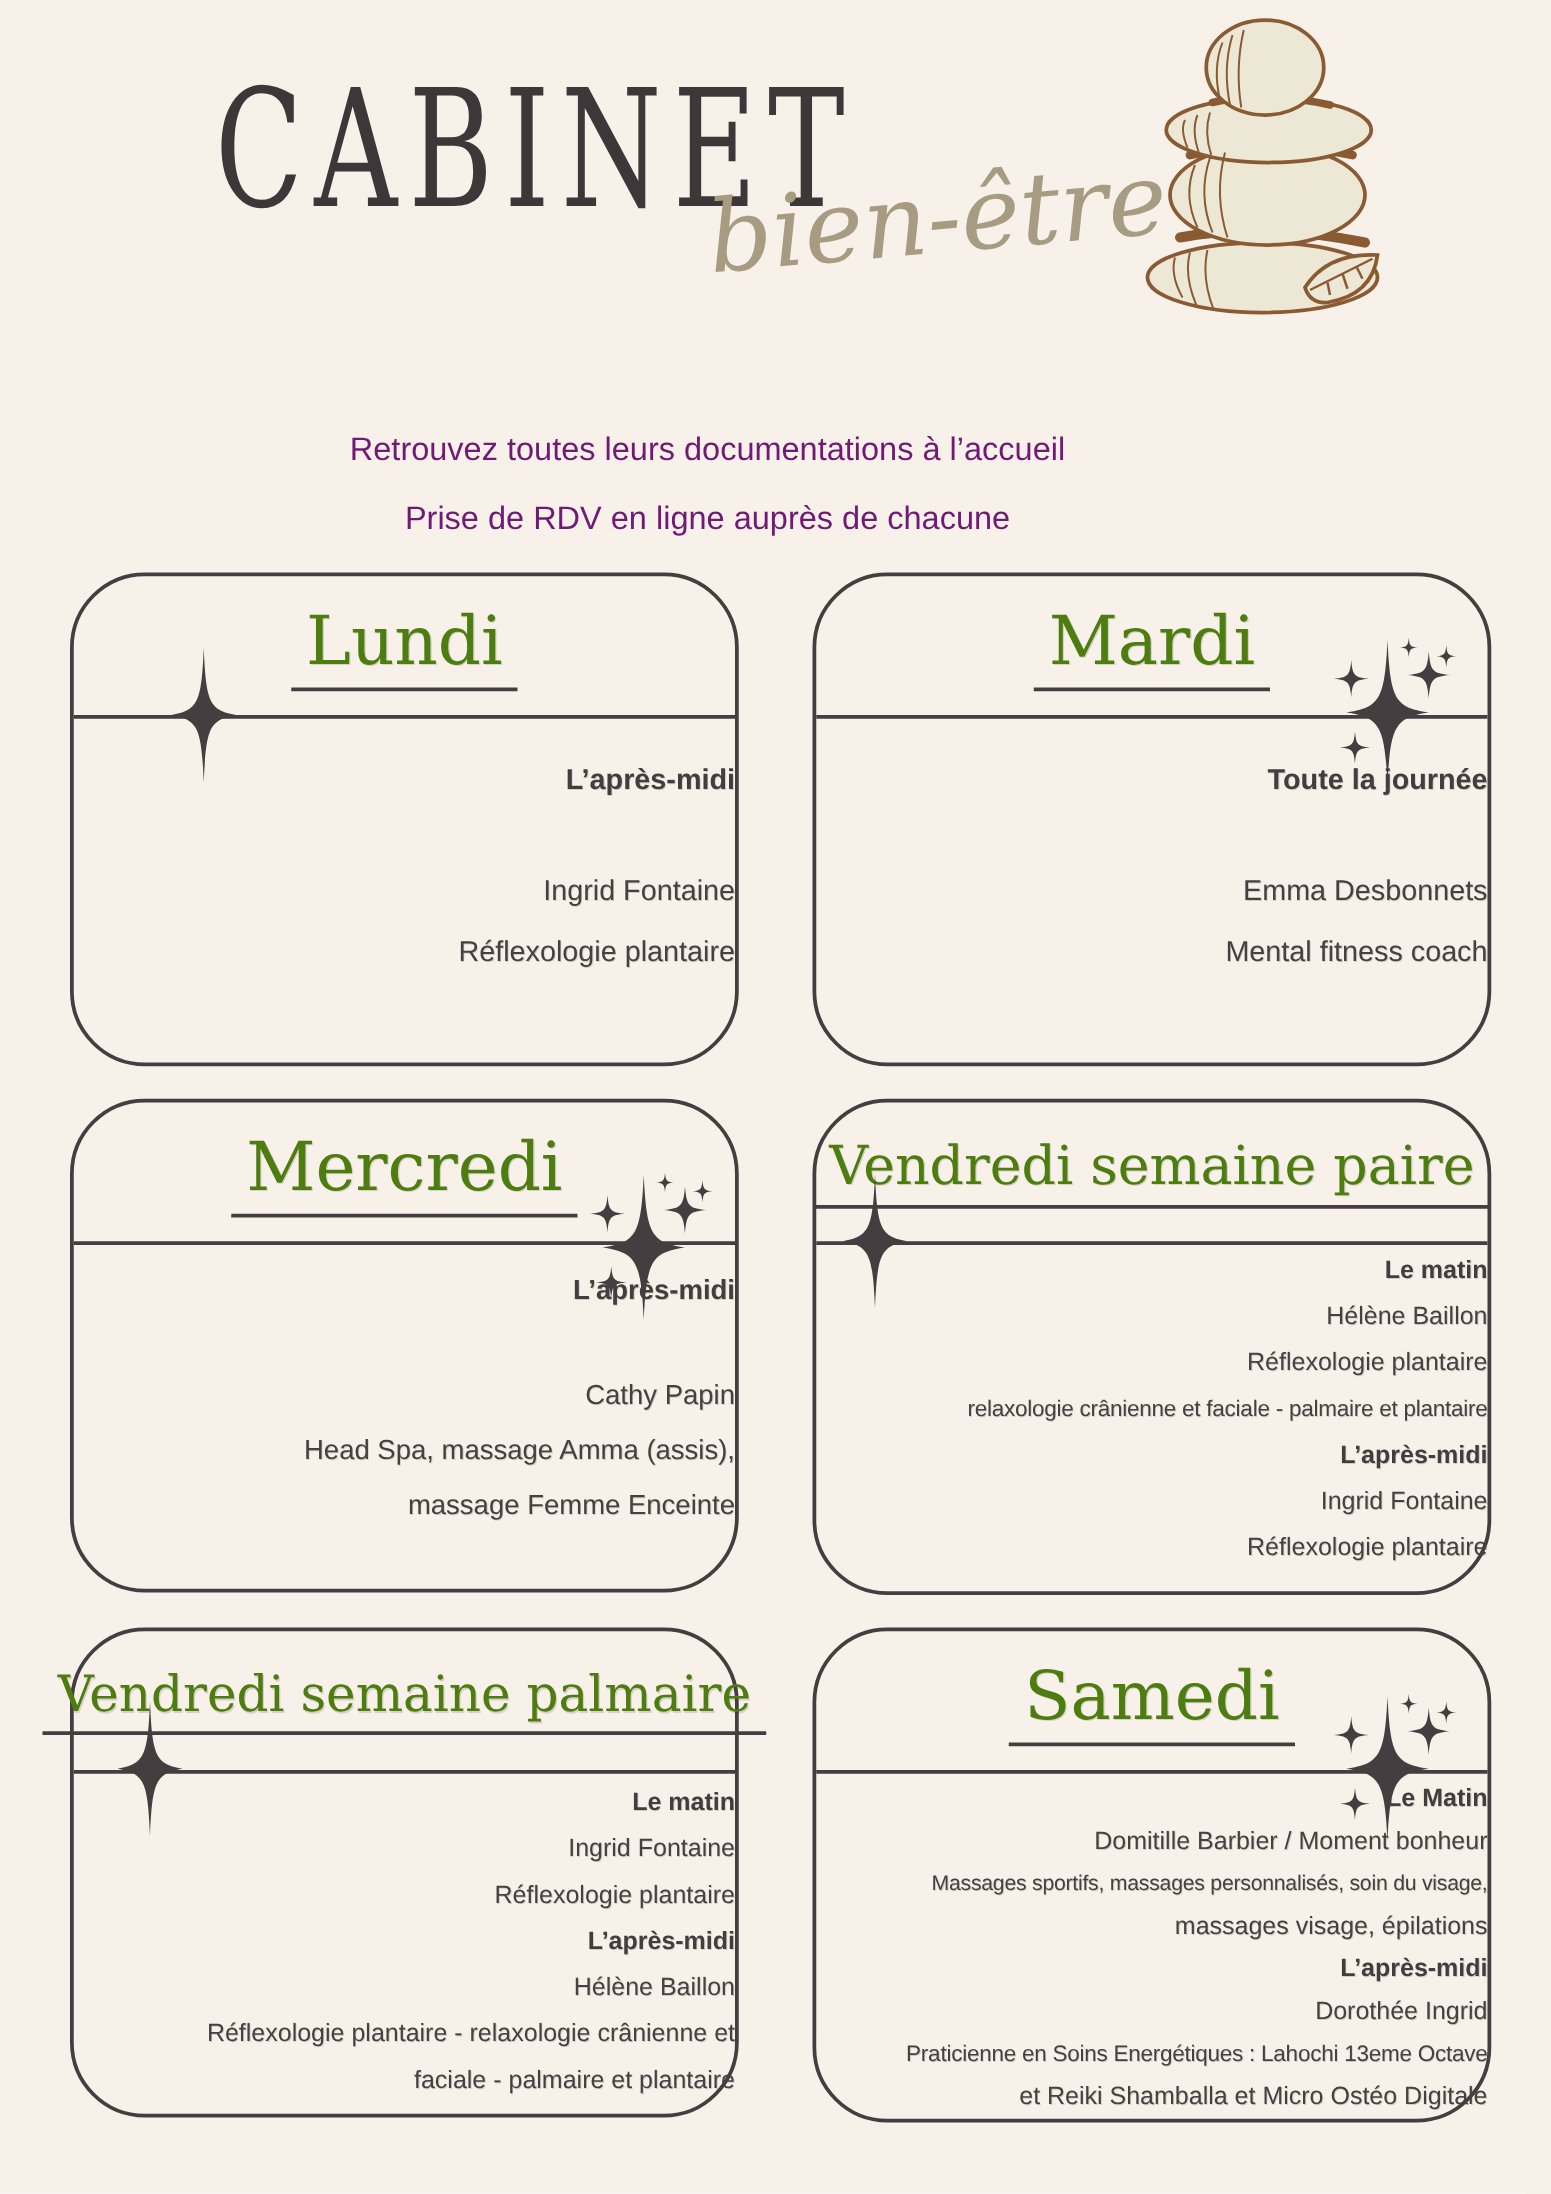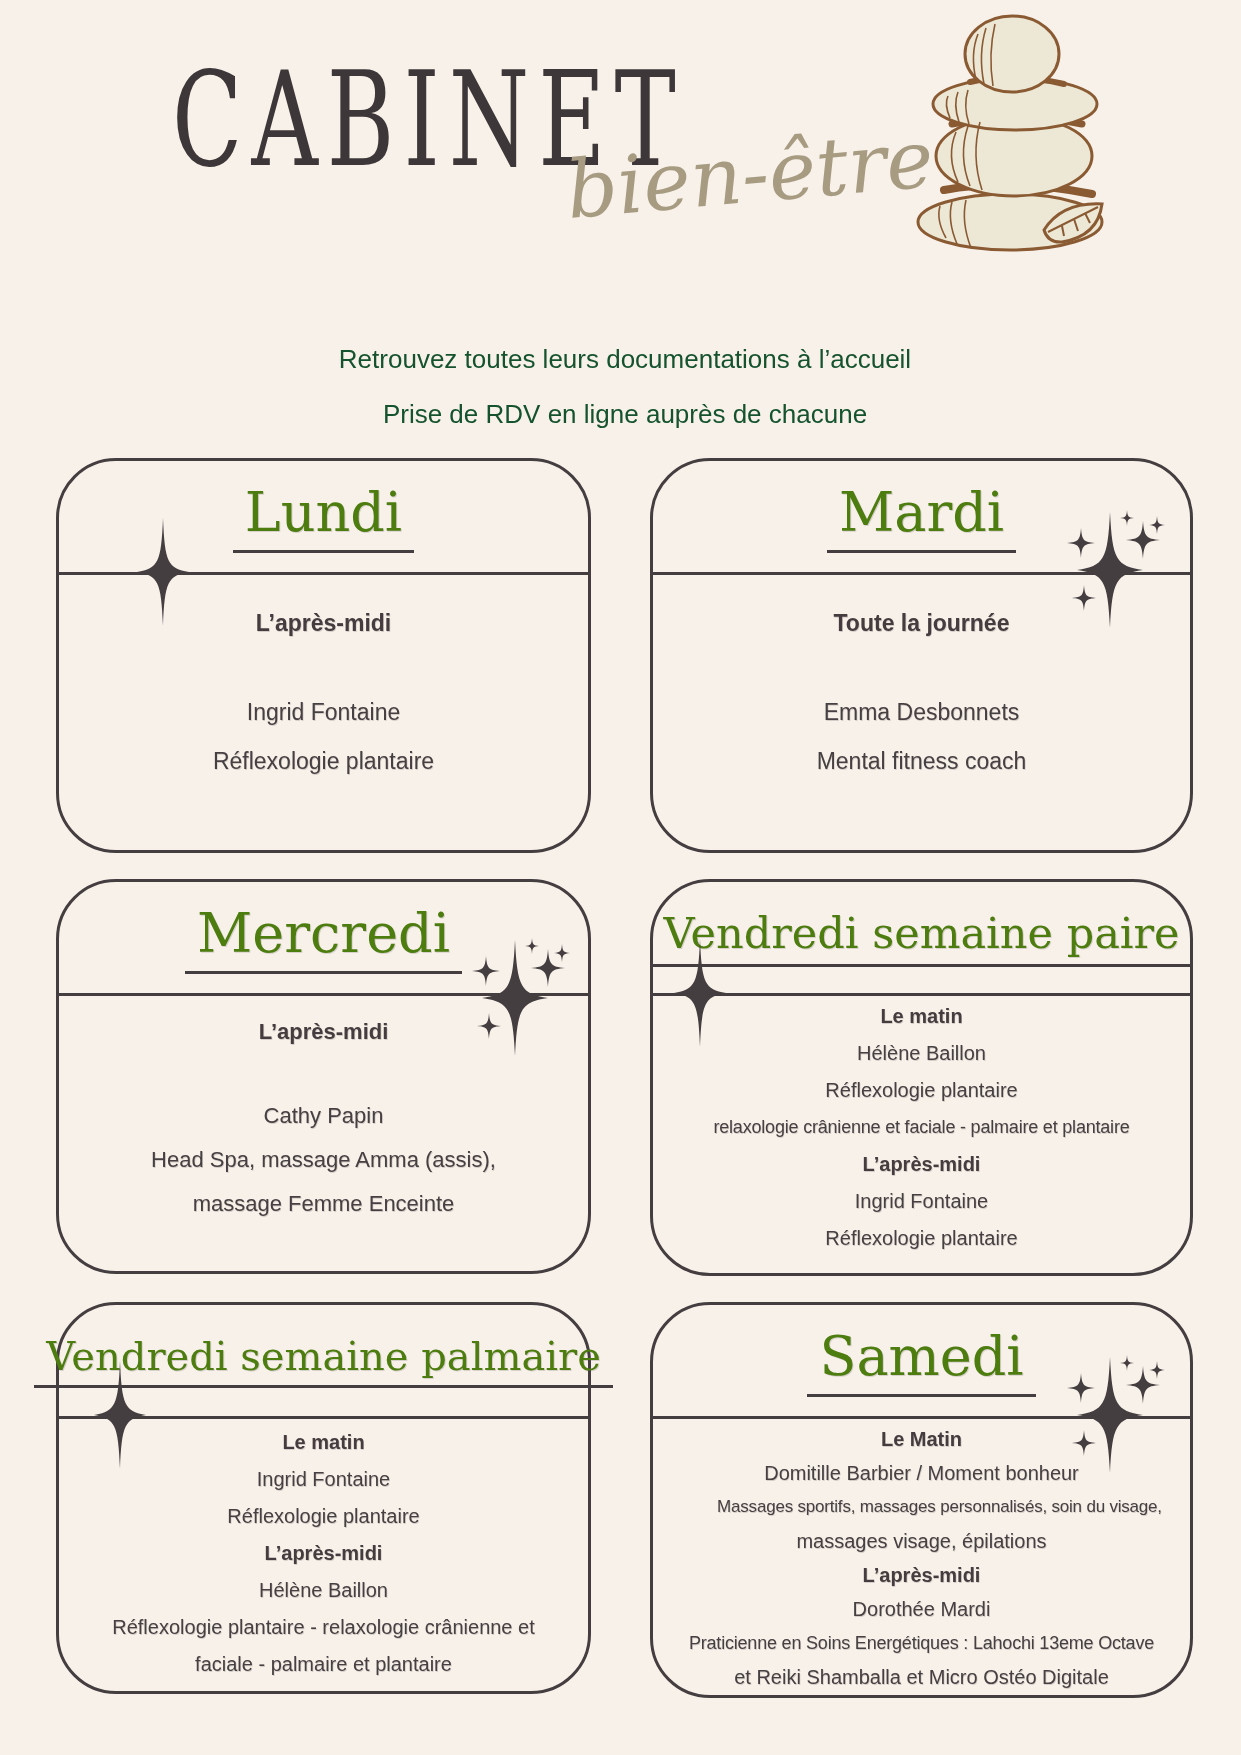--- a/index.html
+++ b/index.html
@@ -15,22 +15,22 @@
     font-size:92px; letter-spacing:9px; color:#3E3739;
     transform:scaleY(1.42); transform-origin:left top; white-space:nowrap;
   }
   .brand-script {
     position:absolute; left:566px; top:128px;
     font-family:"DejaVu Serif", serif; font-style:italic;
     font-size:80px; color:#A79C82; transform:rotate(-5deg); white-space:nowrap;
   }
   .stones { position:absolute; left:912px; top:14px; }
   .info {
-    position:absolute; top:332px; left:12px; width:1132px; text-align:center;
-    font-size:26px; line-height:55px; color:#14532d;padding-left:47px;
+    position:absolute; top:332px; left:0; width:1132px; text-align:center;
+    font-size:26px; line-height:55px; color:#701a75;
   }
   .info div { white-space:nowrap; }
   
   .card {
     position:absolute; border:3px solid #453E40; border-radius:60px;
     background:transparent;
   }
   .c1 { left:56px;  top:458px;  width:529px; height:389px; }
   .c2 { left:650px; top:458px;  width:537px; height:389px; }
   .c3 { left:56px;  top:879px;  width:529px; height:389px; }
@@ -42,21 +42,21 @@
     display:flex; align-items:center; justify-content:center;
   }
   .day {
     font-family:"DejaVu Serif", serif; color:#4d7c0f;
     border-bottom:3px solid #453E40; padding:0 12px 6px;
     white-space:nowrap; text-shadow:1px 1px 0 rgba(69,62,64,0.18);
   }
   .title-sm { font-size:54px; }
   .title-md { font-size:43px; }
   .title-lg { font-size:40px; }
-  .card-body { text-align:center; }
+  .card-body { text-align:right; }
   .line { white-space:nowrap; text-shadow:0.7px 0.9px 0 rgba(69,62,64,0.2); }
   .bold { font-weight:700; color:#443C3E; }
   .b-wide  { padding-top:24px; font-size:23px; line-height:49px; }
   .b-merc  { padding-top:14px; font-size:22px; line-height:44px; }
   .b-dense { padding-top:2px;  font-size:20px; line-height:37px; }
   .b-dense5{ padding-top:5px;  font-size:20px; line-height:37px; }
   .b-sam   { padding-top:3px;  font-size:20px; line-height:34px; }
   .gap  { margin-top:40px; }
   .fit  { font-size:18px; letter-spacing:-0.2px; }
   .fit2 { font-size:17px; letter-spacing:-0.2px;padding-left:36px; }
@@ -212,19 +212,19 @@
       <use href="#sp4" transform="translate(17,-52) scale(7,8)"></use>
       <use href="#sp4" transform="translate(47,-45) scale(8,9)"></use>
       <use href="#sp4" transform="translate(-26,28) scale(12,13)"></use>
     </svg>
     <div class="card-body b-sam">
       <div class="line bold">Le Matin</div>
       <div class="line">Domitille Barbier / Moment bonheur</div>
       <div class="line fit2">Massages sportifs, massages personnalisés, soin du visage,</div>
       <div class="line">massages visage, épilations</div>
       <div class="line bold">L’après-midi</div>
-      <div class="line">Dorothée Mardi</div>
+      <div class="line">Dorothée Ingrid</div>
       <div class="line fit">Praticienne en Soins Energétiques : Lahochi 13eme Octave</div>
       <div class="line">et Reiki Shamballa et Micro Ostéo Digitale</div>
     </div>
   </section>
 
 </div>
 
 </body></html>

